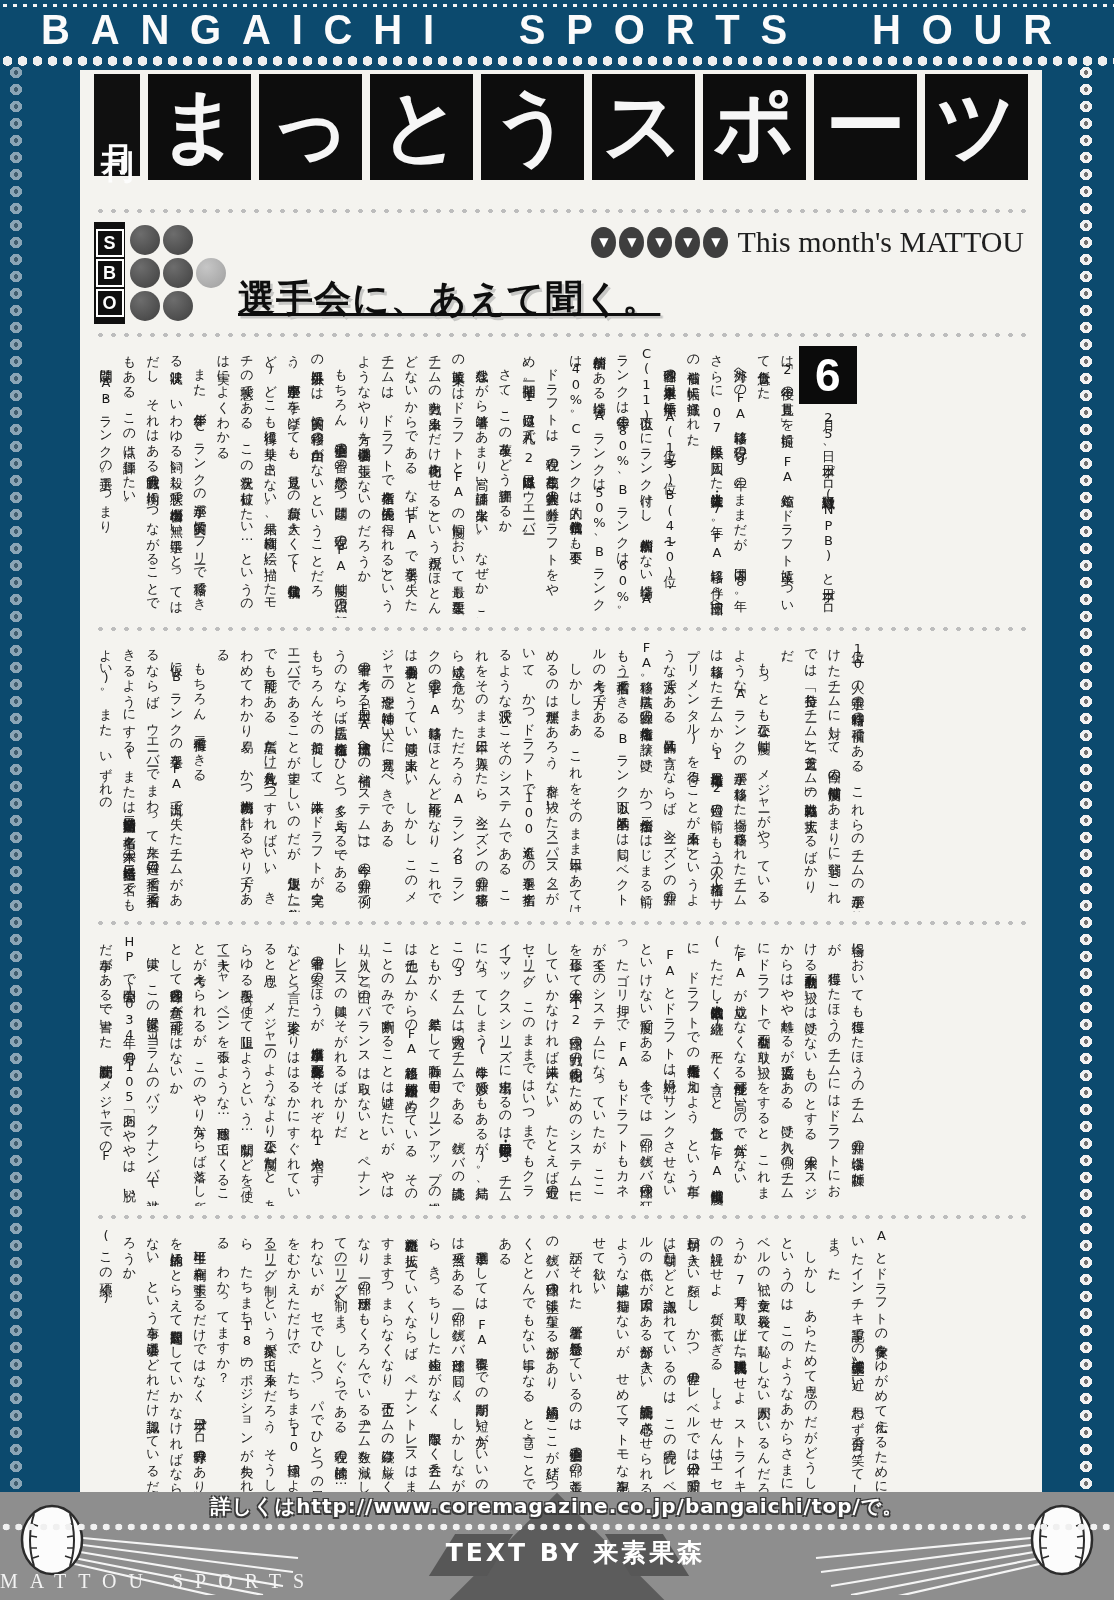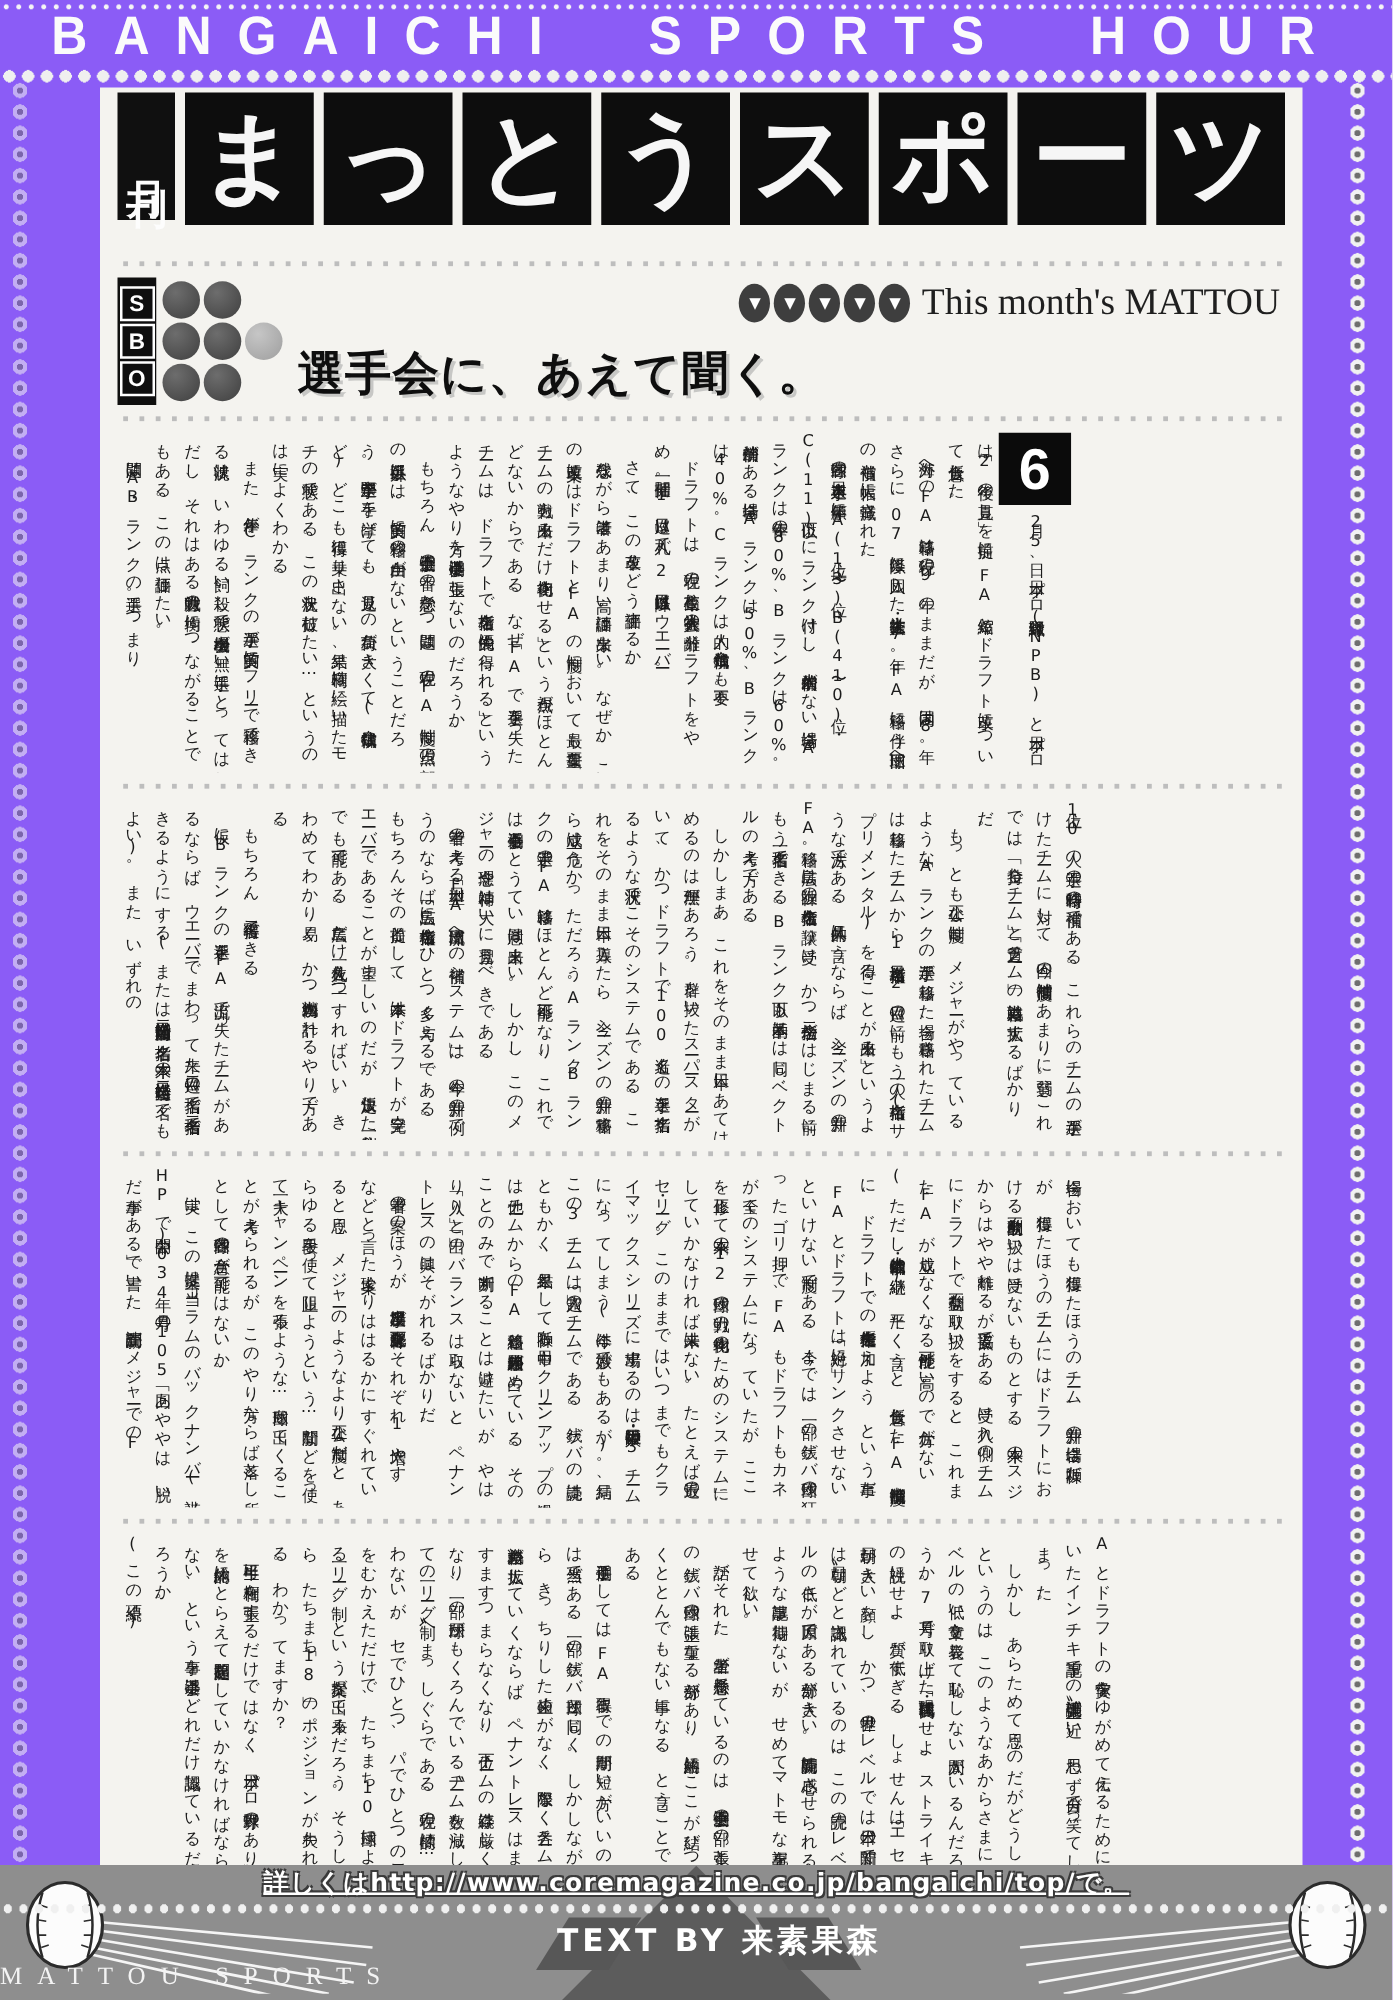--- a/index.html
+++ b/index.html
@@ -1,18 +1,18 @@
 <!DOCTYPE html>
 <html><head>
 <meta charset="utf-8">
 <style>
   html,body { margin:0; padding:0; }
   .page {
     position:relative; width:1114px; height:1600px; overflow:hidden;
-    background:#8b5cf6;
+    background:#0c4a6e;
     font-family:"DejaVu Sans", sans-serif;
   }
   
   .top-dotline {
     position:absolute; top:2px; left:0; width:100%; height:7px;
     background-image:radial-gradient(circle 2.2px at 50% 50%, #f4f4f4 88%, transparent 90%);
     background-size:10px 7px; background-repeat:repeat-x;
   }
   .banner-title {
     position:absolute; top:7px; left:0; width:100%;
@@ -81,21 +81,21 @@
 
   .subject-head { flex:1; display:flex; flex-direction:column; }
   .subject-line { display:flex; justify-content:flex-end; align-items:center; gap:3px; height:42px; padding-right:4px; }
   .subject-marker {
     width:25px; height:31px; border-radius:50%; background:#3e3e3e; color:#fff;
     font-size:12px; display:flex; align-items:center; justify-content:center;
   }
   .subject-label { font-family:"Liberation Serif", serif; font-size:30px; color:#1f1f1f; margin-left:6px; white-space:nowrap; }
   .headline {
     font-size:37px; font-weight:bold; color:#0e0e0e; margin-top:12px; margin-left:12px;
-    letter-spacing:1px; text-shadow:2.5px 2.5px 0 #c7c7c5;
+    letter-spacing:1px; text-shadow:2.5px 2.5px 0 #c7c7c5;text-decoration:underline;
   }
 
   .band {
     height:272px; writing-mode:vertical-rl; text-orientation:upright; overflow:hidden;
     font-size:13px; line-height:23.5px; letter-spacing:0.35px; color:#1b1b1b;
   }
   .band-text { white-space:pre-line; }
   .dropcap {
     display:inline-block; writing-mode:horizontal-tb; width:58px; height:58px;
     background:#0b0b0b; color:#fff; font-size:46px; font-weight:bold;
@@ -106,21 +106,20 @@
   .footnote1 {
     text-align:center; font-size:17px; font-weight:bold; color:#262626;
     margin-top:5px; letter-spacing:1px;
   }
 
   .bottom-area { position:absolute; left:0; top:1492px; width:1114px; height:108px; background:#8e8e8e; overflow:hidden; }
   .footnote2 {
     position:relative; z-index:3; text-align:center; font-size:20px; font-weight:bold; color:#ffffff;
     letter-spacing:1px; margin-top:1px;
     text-shadow:-1.5px -1.5px 0 #3a3a3a, 1.5px -1.5px 0 #3a3a3a, -1.5px 1.5px 0 #3a3a3a, 1.5px 1.5px 0 #3a3a3a;
-    text-decoration:underline;
   }
   .bottom-dotrow {
     position:relative; z-index:3; margin-top:1px; height:12px; width:100%;
     background-image:radial-gradient(circle 4px at 50% 50%, #f0f0f0 86%, transparent 88%);
     background-size:12.5px 12px; background-repeat:repeat-x;
   }
   .diamond {
     position:absolute; left:50%; top:40px; width:190px; height:190px; background:#5c5c5c;
     transform:translateX(-50%) rotate(45deg); z-index:1;
   }

